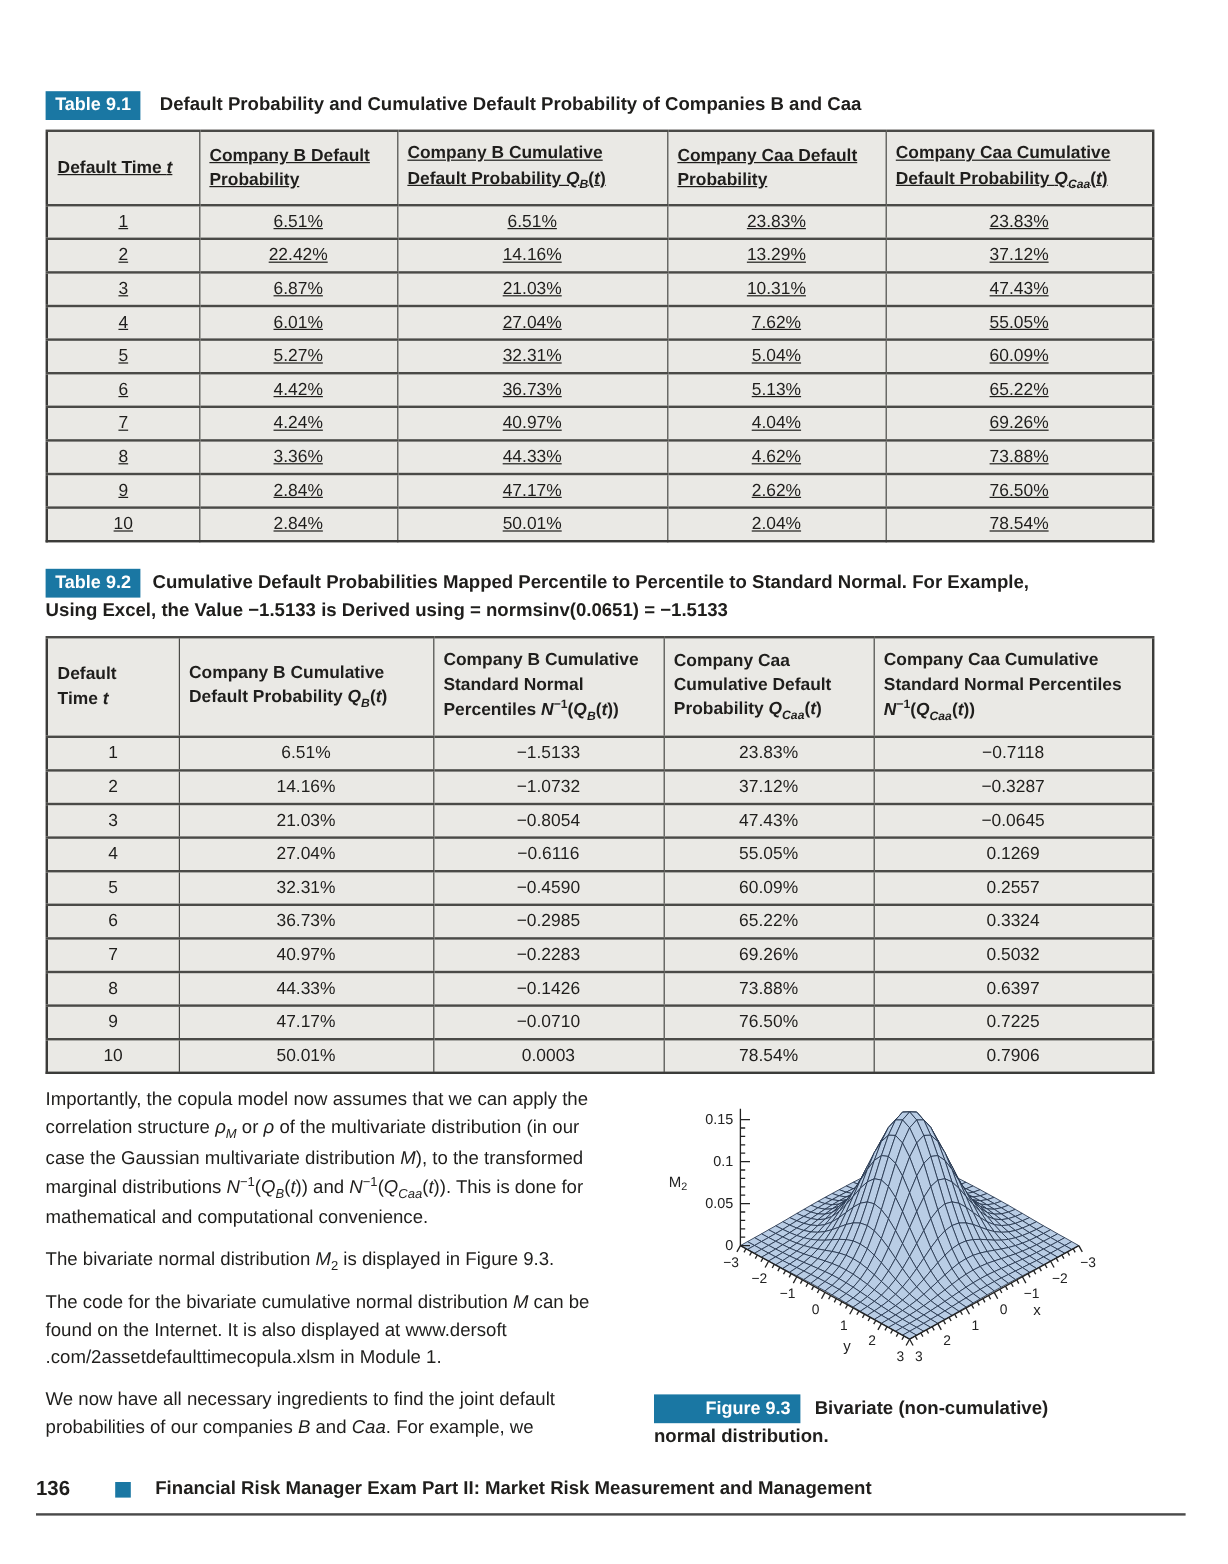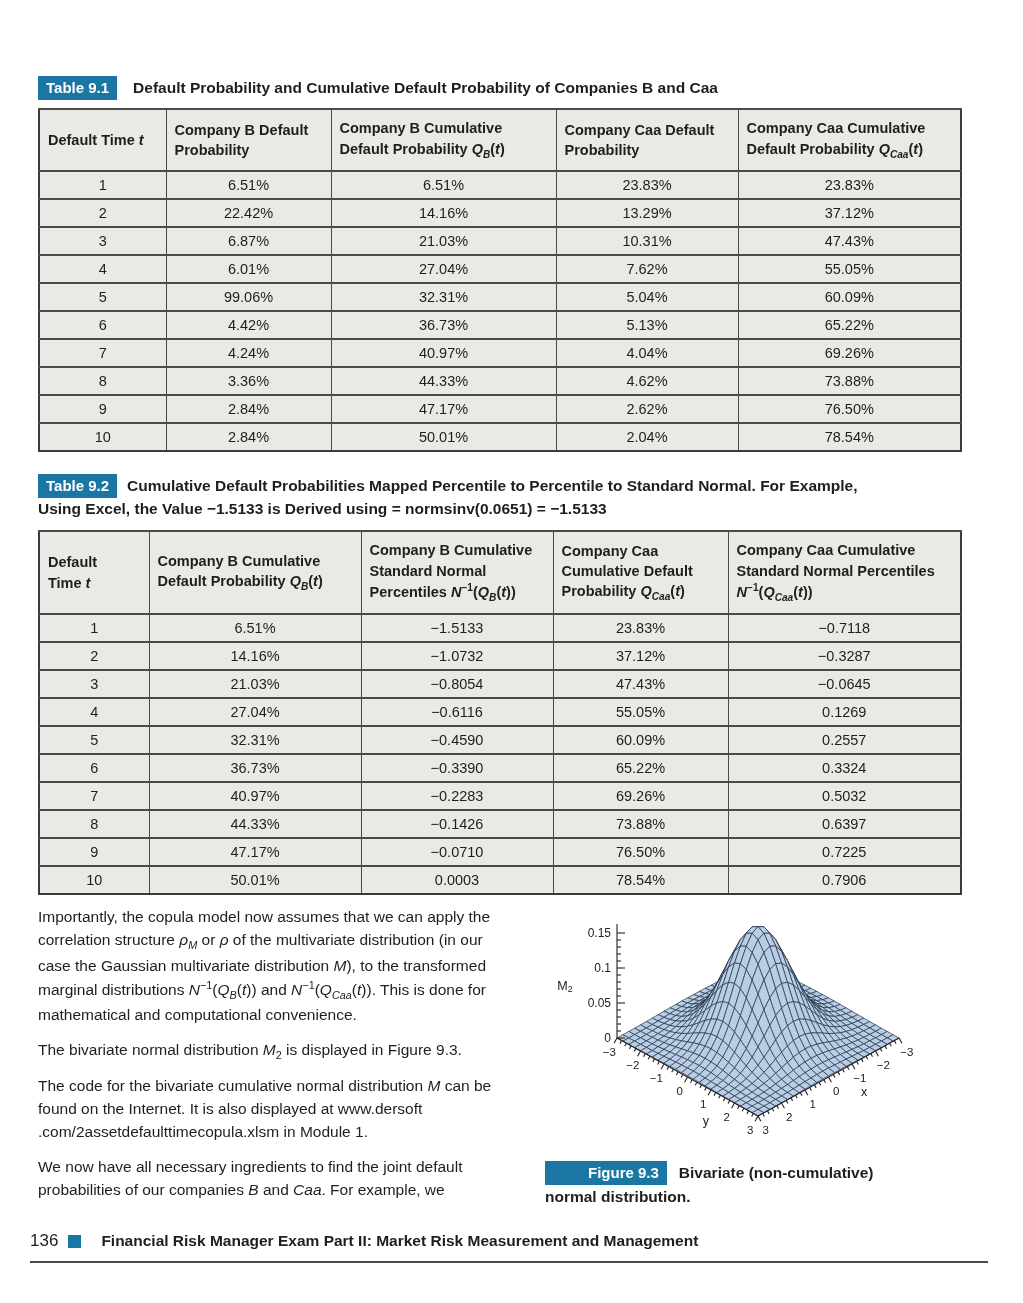--- a/index.html
+++ b/index.html
@@ -27,31 +27,31 @@
     font-size:14.5px;font-weight:bold;text-align:left;vertical-align:middle;
     padding:8px 8px;line-height:1.4;
   }
   table.data td{
     border:1px solid #4a4a47;border-top:2px solid #4a4a47;
     font-size:14.5px;text-align:center;vertical-align:middle;
     height:24px;padding:1px 6px;
   }
   #table1 th{height:44px;}
   #table2 th{height:64px;}
-  .mb22{margin-bottom:22px;}
+  .mb22{margin-bottom:22px;text-decoration:underline;}
   .columns{display:flex;margin-top:10px;width:947px;}
   .body-col{width:476px;}
   .body-col p{margin:0 0 11px 0;font-size:15.5px;line-height:1.5;}
   .figure-col{width:440px;margin-left:31px;}
   .fig-caption{margin-top:4px;font-weight:bold;font-size:15.5px;line-height:1.5;}
   .fig-caption .badge{margin-right:12px;padding-left:43px;}
   sub,sup{font-size:70%;}
   .footer{position:absolute;left:30px;top:1231px;width:958px;}
   .footer-line{display:flex;align-items:center;font-size:15.5px;font-weight:bold;}
-  .pageno{font-size:17px;font-weight:normal;margin-right:10px;}
+  .pageno{font-size:17px;font-weight:bold;margin-right:38px;}
   .foot-sq{width:13px;height:13px;background:#1a77a3;margin-right:20px;flex:0 0 auto;}
   .footrule{border-bottom:2px solid #4a4a4a;margin-top:10px;width:958px;}
   svg text{font-family:"Liberation Sans",sans-serif;fill:#222;}
 </style>
 </head>
 <body>
 
 <div class="page">
 
   <div class="content">
@@ -100,21 +100,21 @@
           </tr>
           <tr>
             <td>4</td>
             <td>6.01%</td>
             <td>27.04%</td>
             <td>7.62%</td>
             <td>55.05%</td>
           </tr>
           <tr>
             <td>5</td>
-            <td>99.06%</td>
+            <td>5.27%</td>
             <td>32.31%</td>
             <td>5.04%</td>
             <td>60.09%</td>
           </tr>
           <tr>
             <td>6</td>
             <td>4.42%</td>
             <td>36.73%</td>
             <td>5.13%</td>
             <td>65.22%</td>
@@ -202,21 +202,21 @@
           <tr>
             <td>5</td>
             <td>32.31%</td>
             <td>−0.4590</td>
             <td>60.09%</td>
             <td>0.2557</td>
           </tr>
           <tr>
             <td>6</td>
             <td>36.73%</td>
-            <td>−0.3390</td>
+            <td>−0.2985</td>
             <td>65.22%</td>
             <td>0.3324</td>
           </tr>
           <tr>
             <td>7</td>
             <td>40.97%</td>
             <td>−0.2283</td>
             <td>69.26%</td>
             <td>0.5032</td>
           </tr>

